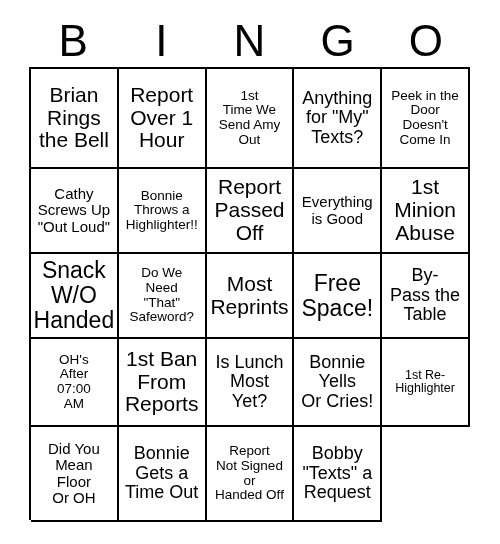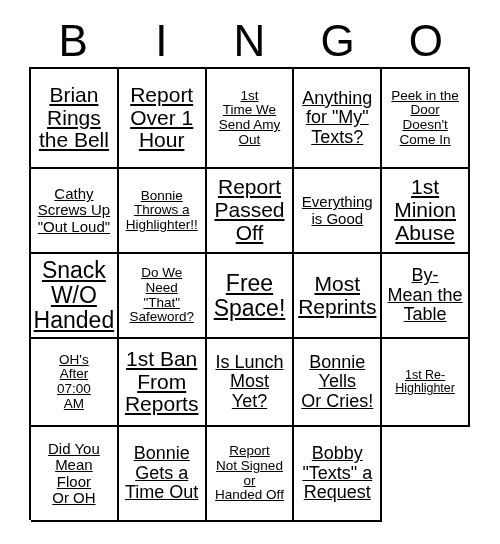--- a/index.html
+++ b/index.html
@@ -64,21 +64,20 @@
     border-right: 2px solid #000;
     border-bottom: 2px solid #000;
     box-sizing: border-box;
     display: flex;
     align-items: center;
     justify-content: center;
     text-align: center;
     padding: 1px 2px;
     overflow: hidden;
     background: #ffffff;
-    text-decoration: underline;
   }
   .cell-text {
     display: block;
     width: 100%;
     line-height: 1.08;
     white-space: pre-line;
     word-break: normal;
   }
 
   
@@ -162,30 +161,30 @@
 W/O
 Handed</span>
     </div>
     <div class="bingo-cell">
       <span class="cell-text fs-xs">Do We
 Need
 "That"
 Safeword?</span>
     </div>
     <div class="bingo-cell">
+      <span class="cell-text fs-lg">Most
+Reprints</span>
+    </div>
+    <div class="bingo-cell">
       <span class="cell-text fs-xl">Free
 Space!</span>
     </div>
     <div class="bingo-cell">
-      <span class="cell-text fs-lg">Most
-Reprints</span>
-    </div>
-    <div class="bingo-cell">
       <span class="cell-text fs-md">By-
-Mean the
+Pass the
 Table</span>
     </div>
 
     <div class="bingo-cell">
       <span class="cell-text fs-xs">OH's
 After
 07:00
 AM</span>
     </div>
     <div class="bingo-cell">

